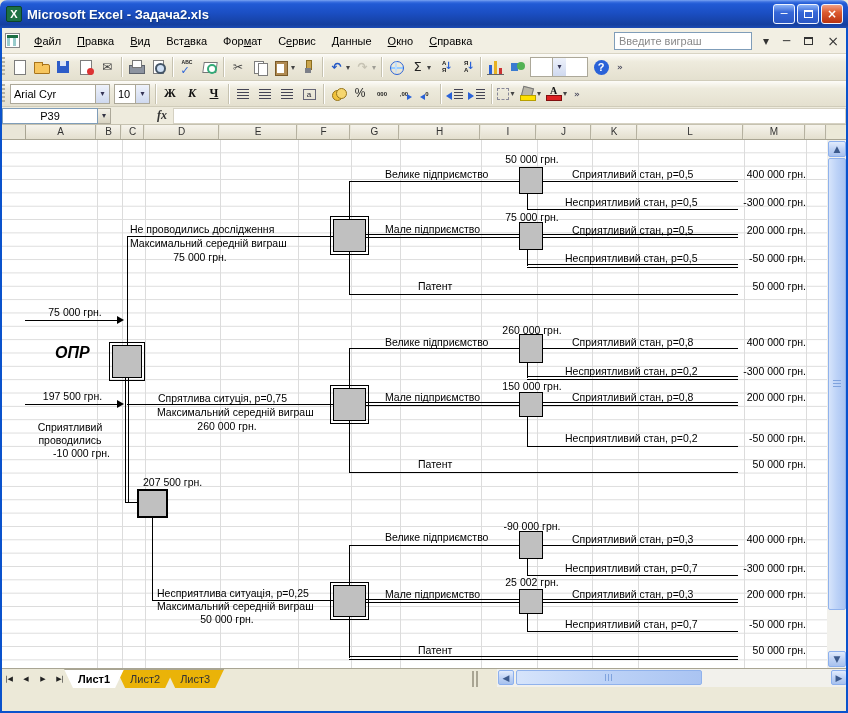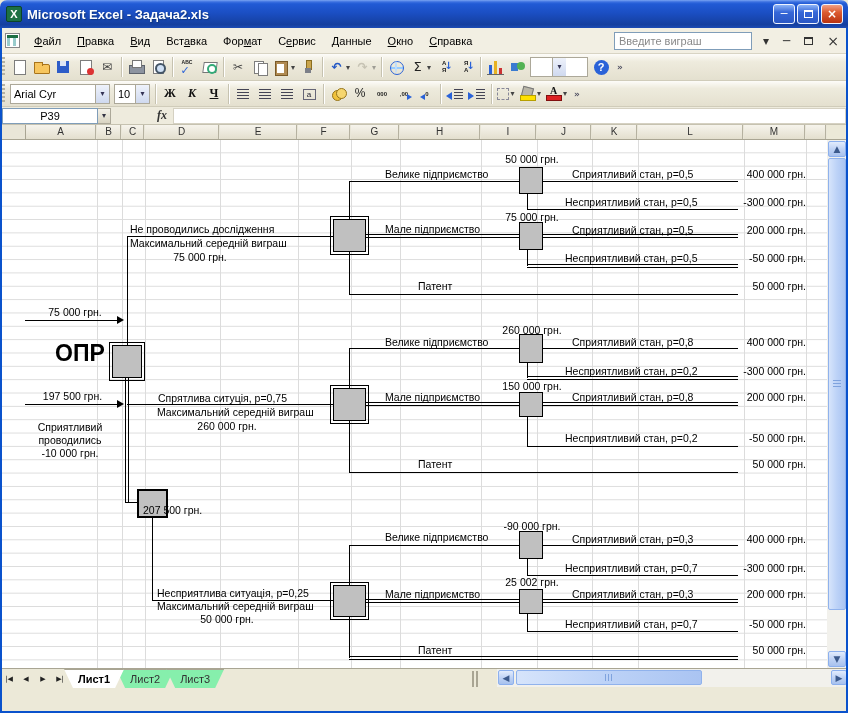--- a/index.html
+++ b/index.html
@@ -149,21 +149,21 @@
   .sthumb .gripper{position:absolute;left:4px;right:4px;top:50%;height:8px;margin-top:-4px;
     background:repeating-linear-gradient(180deg,#7fa3de 0 1px,transparent 1px 3px);}
   .sthumb.hz .gripper{left:50%;top:3px;bottom:3px;height:auto;width:8px;margin:0 0 0 -4px;
     background:repeating-linear-gradient(90deg,#7fa3de 0 1px,transparent 1px 3px);}
   
   .tabrow{position:absolute;left:0;top:668px;width:848px;height:20px;background:#ece9d8;border-top:1px solid #a9a593;display:flex;align-items:stretch;}
   .navb{width:16px;height:16px;margin:2px 0 0 1px;background:#ece9d8;border:1px solid #ece9d8;
     font:7px/14px "DejaVu Sans",sans-serif;color:#222;text-align:center;}
   .tabs{display:flex;margin-left:4px;}
   .sheettab{position:relative;height:19px;padding:3px 14px 0 14px;font-size:11px;color:#333;
-    background:#86efac;clip-path:polygon(0 0,100% 0,calc(100% - 9px) 100%,9px 100%);border-top:1px solid #a9a593;margin-left:-8px;}
+    background:#eab308;clip-path:polygon(0 0,100% 0,calc(100% - 9px) 100%,9px 100%);border-top:1px solid #a9a593;margin-left:-8px;}
   .sheettab.active{background:#fff;font-weight:bold;color:#000;z-index:2;}
   .tabsplit{width:6px;height:16px;margin:2px 0 0 248px;border-left:2px solid #a9a593;border-right:2px solid #a9a593;}
   .hscroll{position:absolute;left:497px;top:669px;width:351px;height:18px;background:#f2f1ec;}
   
   .statusbar{position:absolute;left:0;top:688px;width:848px;height:23px;background:#ece9d8;border-top:1px solid #fff;
     box-shadow:0 -2px 0 #c9c5b2 inset;font-size:11px;color:#000;}
   .statustext{position:absolute;left:8px;top:5px;}
   .spanel{position:absolute;top:3px;height:16px;border:1px solid;border-color:#aca899 #fff #fff #aca899;}
   
   .frame-l,.frame-r,.frame-b{position:absolute;background:#0a52cc;z-index:50;}
@@ -514,43 +514,43 @@
       <div class="tlabel" style="left: 130px; top: 111px; width: 140px; text-align: center;">75 000 грн.</div>
       <div class="tlabel" style="left: 500px; top: 71px; width: 64px; text-align: center;">75 000 грн.</div>
       <div class="tlabel" style="left: 385px; top: 83px;">Мале підприємство</div>
       <div class="tlabel" style="left: 572px; top: 84px;">Сприятливий стан, p=0,5</div>
       <div class="tlabel" style="left: 686px; top: 84px; width: 120px; text-align: right;">200 000 грн.</div>
       <div class="tlabel" style="left: 565px; top: 112px;">Несприятливий стан, p=0,5</div>
       <div class="tlabel" style="left: 686px; top: 112px; width: 120px; text-align: right;">-50 000 грн.</div>
       <div class="tlabel" style="left: 418px; top: 140px;">Патент</div>
       <div class="tlabel" style="left: 686px; top: 140px; width: 120px; text-align: right;">50 000 грн.</div>
       <div class="tlabel" style="left: 30px; top: 166px; width: 90px; text-align: center;">75 000 грн.</div>
-      <div class="tlabel b" style="left: 55px; top: 207px; font-size: 23px;">ОПР</div>
+      <div class="tlabel b" style="left: 55px; top: 207px; font-size: 16px; font-style: italic;">ОПР</div>
       <div class="tlabel" style="left: 25px; top: 250px; width: 95px; text-align: center;">197 500 грн.</div>
       <div class="tlabel" style="left: 30px; top: 281px; width: 80px; text-align: center;">Сприятливий</div>
       <div class="tlabel" style="left: 30px; top: 294px; width: 80px; text-align: center;">проводились</div>
-      <div class="tlabel" style="left: 30px; top: 307px; width: 80px; text-align: center;">-10 000 грн.</div>
+      <div class="tlabel" style="left: 30px; top: 307px; width: 80px; text-align: right;">-10 000 грн.</div>
       <div class="tlabel" style="left: 158px; top: 252px;">Спрятлива ситуція, p=0,75</div>
       <div class="tlabel" style="left: 157px; top: 266px;">Максимальний середній виграш</div>
       <div class="tlabel" style="left: 157px; top: 280px; width: 140px; text-align: center;">260 000 грн.</div>
       <div class="tlabel" style="left: 385px; top: 196px;">Велике підприємство</div>
       <div class="tlabel" style="left: 500px; top: 184px; width: 64px; text-align: center;">260 000 грн.</div>
       <div class="tlabel" style="left: 572px; top: 196px;">Сприятливий стан, p=0,8</div>
       <div class="tlabel" style="left: 686px; top: 196px; width: 120px; text-align: right;">400 000 грн.</div>
       <div class="tlabel" style="left: 565px; top: 225px;">Несприятливий стан, p=0,2</div>
       <div class="tlabel" style="left: 686px; top: 225px; width: 120px; text-align: right;">-300 000 грн.</div>
       <div class="tlabel" style="left: 500px; top: 240px; width: 64px; text-align: center;">150 000 грн.</div>
       <div class="tlabel" style="left: 385px; top: 251px;">Мале підприємство</div>
       <div class="tlabel" style="left: 572px; top: 251px;">Сприятливий стан, p=0,8</div>
       <div class="tlabel" style="left: 686px; top: 251px; width: 120px; text-align: right;">200 000 грн.</div>
       <div class="tlabel" style="left: 565px; top: 292px;">Несприятливий стан, p=0,2</div>
       <div class="tlabel" style="left: 686px; top: 292px; width: 120px; text-align: right;">-50 000 грн.</div>
       <div class="tlabel" style="left: 418px; top: 318px;">Патент</div>
       <div class="tlabel" style="left: 686px; top: 318px; width: 120px; text-align: right;">50 000 грн.</div>
-      <div class="tlabel" style="left: 143px; top: 336px; margin-top: 28px;">207 500 грн.</div>
+      <div class="tlabel" style="left: 143px; top: 336px;">207 500 грн.</div>
       <div class="tlabel" style="left: 157px; top: 447px;">Несприятлива ситуація, p=0,25</div>
       <div class="tlabel" style="left: 157px; top: 460px;">Максимальний середній виграш</div>
       <div class="tlabel" style="left: 157px; top: 473px; width: 140px; text-align: center;">50 000 грн.</div>
       <div class="tlabel" style="left: 385px; top: 391px;">Велике підприємство</div>
       <div class="tlabel" style="left: 498px; top: 380px; width: 68px; text-align: center;">-90 000 грн.</div>
       <div class="tlabel" style="left: 572px; top: 393px;">Сприятливий стан, p=0,3</div>
       <div class="tlabel" style="left: 686px; top: 393px; width: 120px; text-align: right;">400 000 грн.</div>
       <div class="tlabel" style="left: 565px; top: 422px;">Несприятливий стан, p=0,7</div>
       <div class="tlabel" style="left: 686px; top: 422px; width: 120px; text-align: right;">-300 000 грн.</div>
       <div class="tlabel" style="left: 500px; top: 436px; width: 64px; text-align: center;">25 002 грн.</div>

